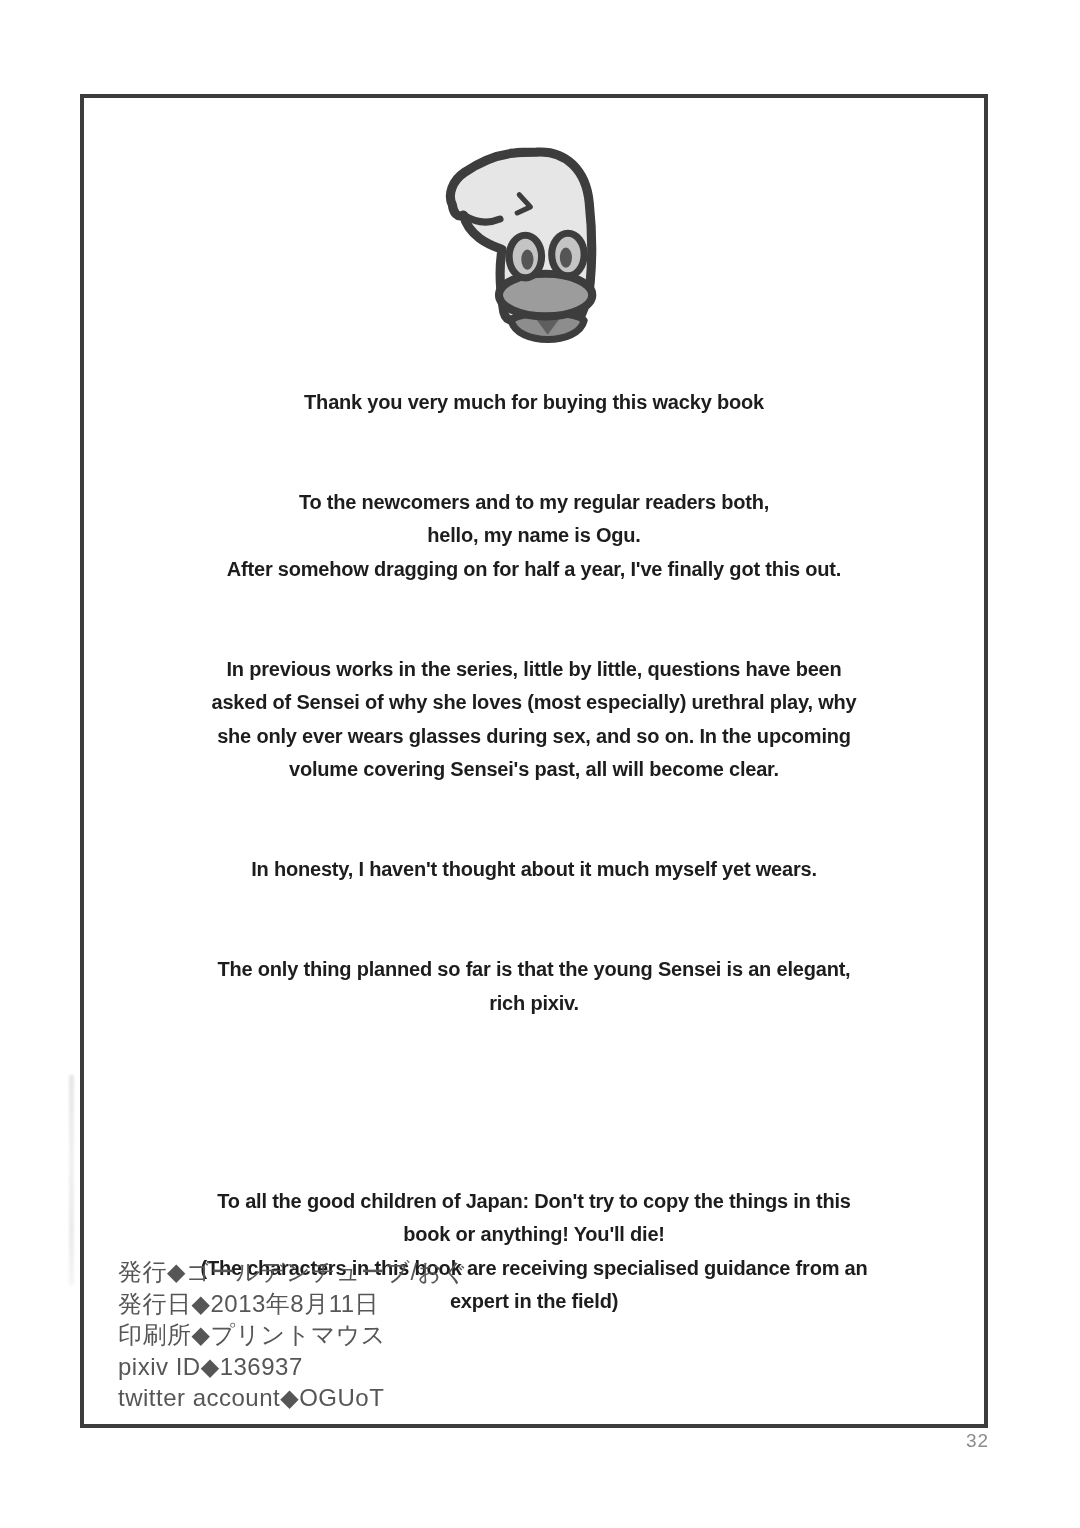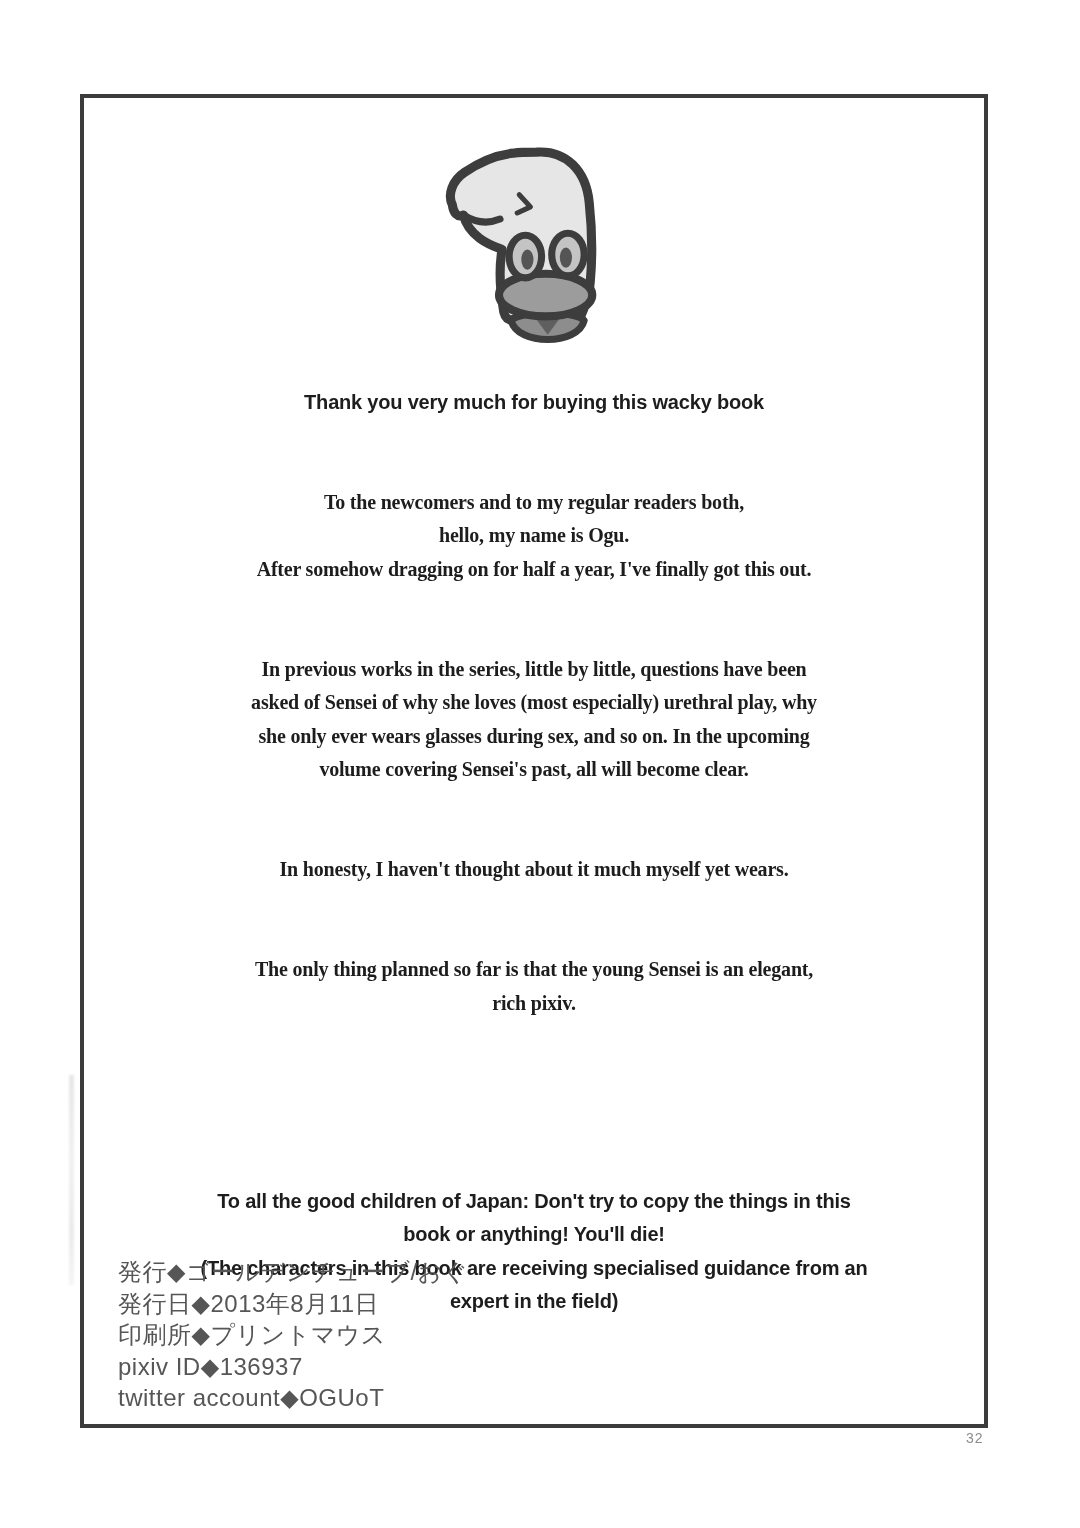--- a/index.html
+++ b/index.html
@@ -38,38 +38,38 @@
     text-align:center;
     color:#1d1d1d;
     font-weight:700;
     font-size:20px;
     line-height:33.5px;
     letter-spacing:-0.2px;
     white-space:pre-line;
   }
   .body-text p{margin:0;}
   .p1{margin-top:8px !important;}
-  .gap{margin-top:33px !important;font-family:Liberation Serif, serif;}
+  .gap{margin-top:33px !important;}
   .gap-sm{margin-top:30px !important;}
   .gap-xl{margin-top:131px !important;}
   .colophon{
     position:absolute;
     left:34px;top:1158px;
     color:#565656;
     font-size:24px;
     line-height:31.5px;
     font-weight:400;
     letter-spacing:0.5px;
     text-align:left;
   }
   .page-number{
     position:absolute;
     left:966px;top:1430px;
     color:#8c8c8c;
-    font-size:14px;
+    font-size:19px;
     letter-spacing:1px;
   }
 </style>
 </head>
 <body>
 
 <div class="page">
 
   <div class="scan-streak"></div>
 

